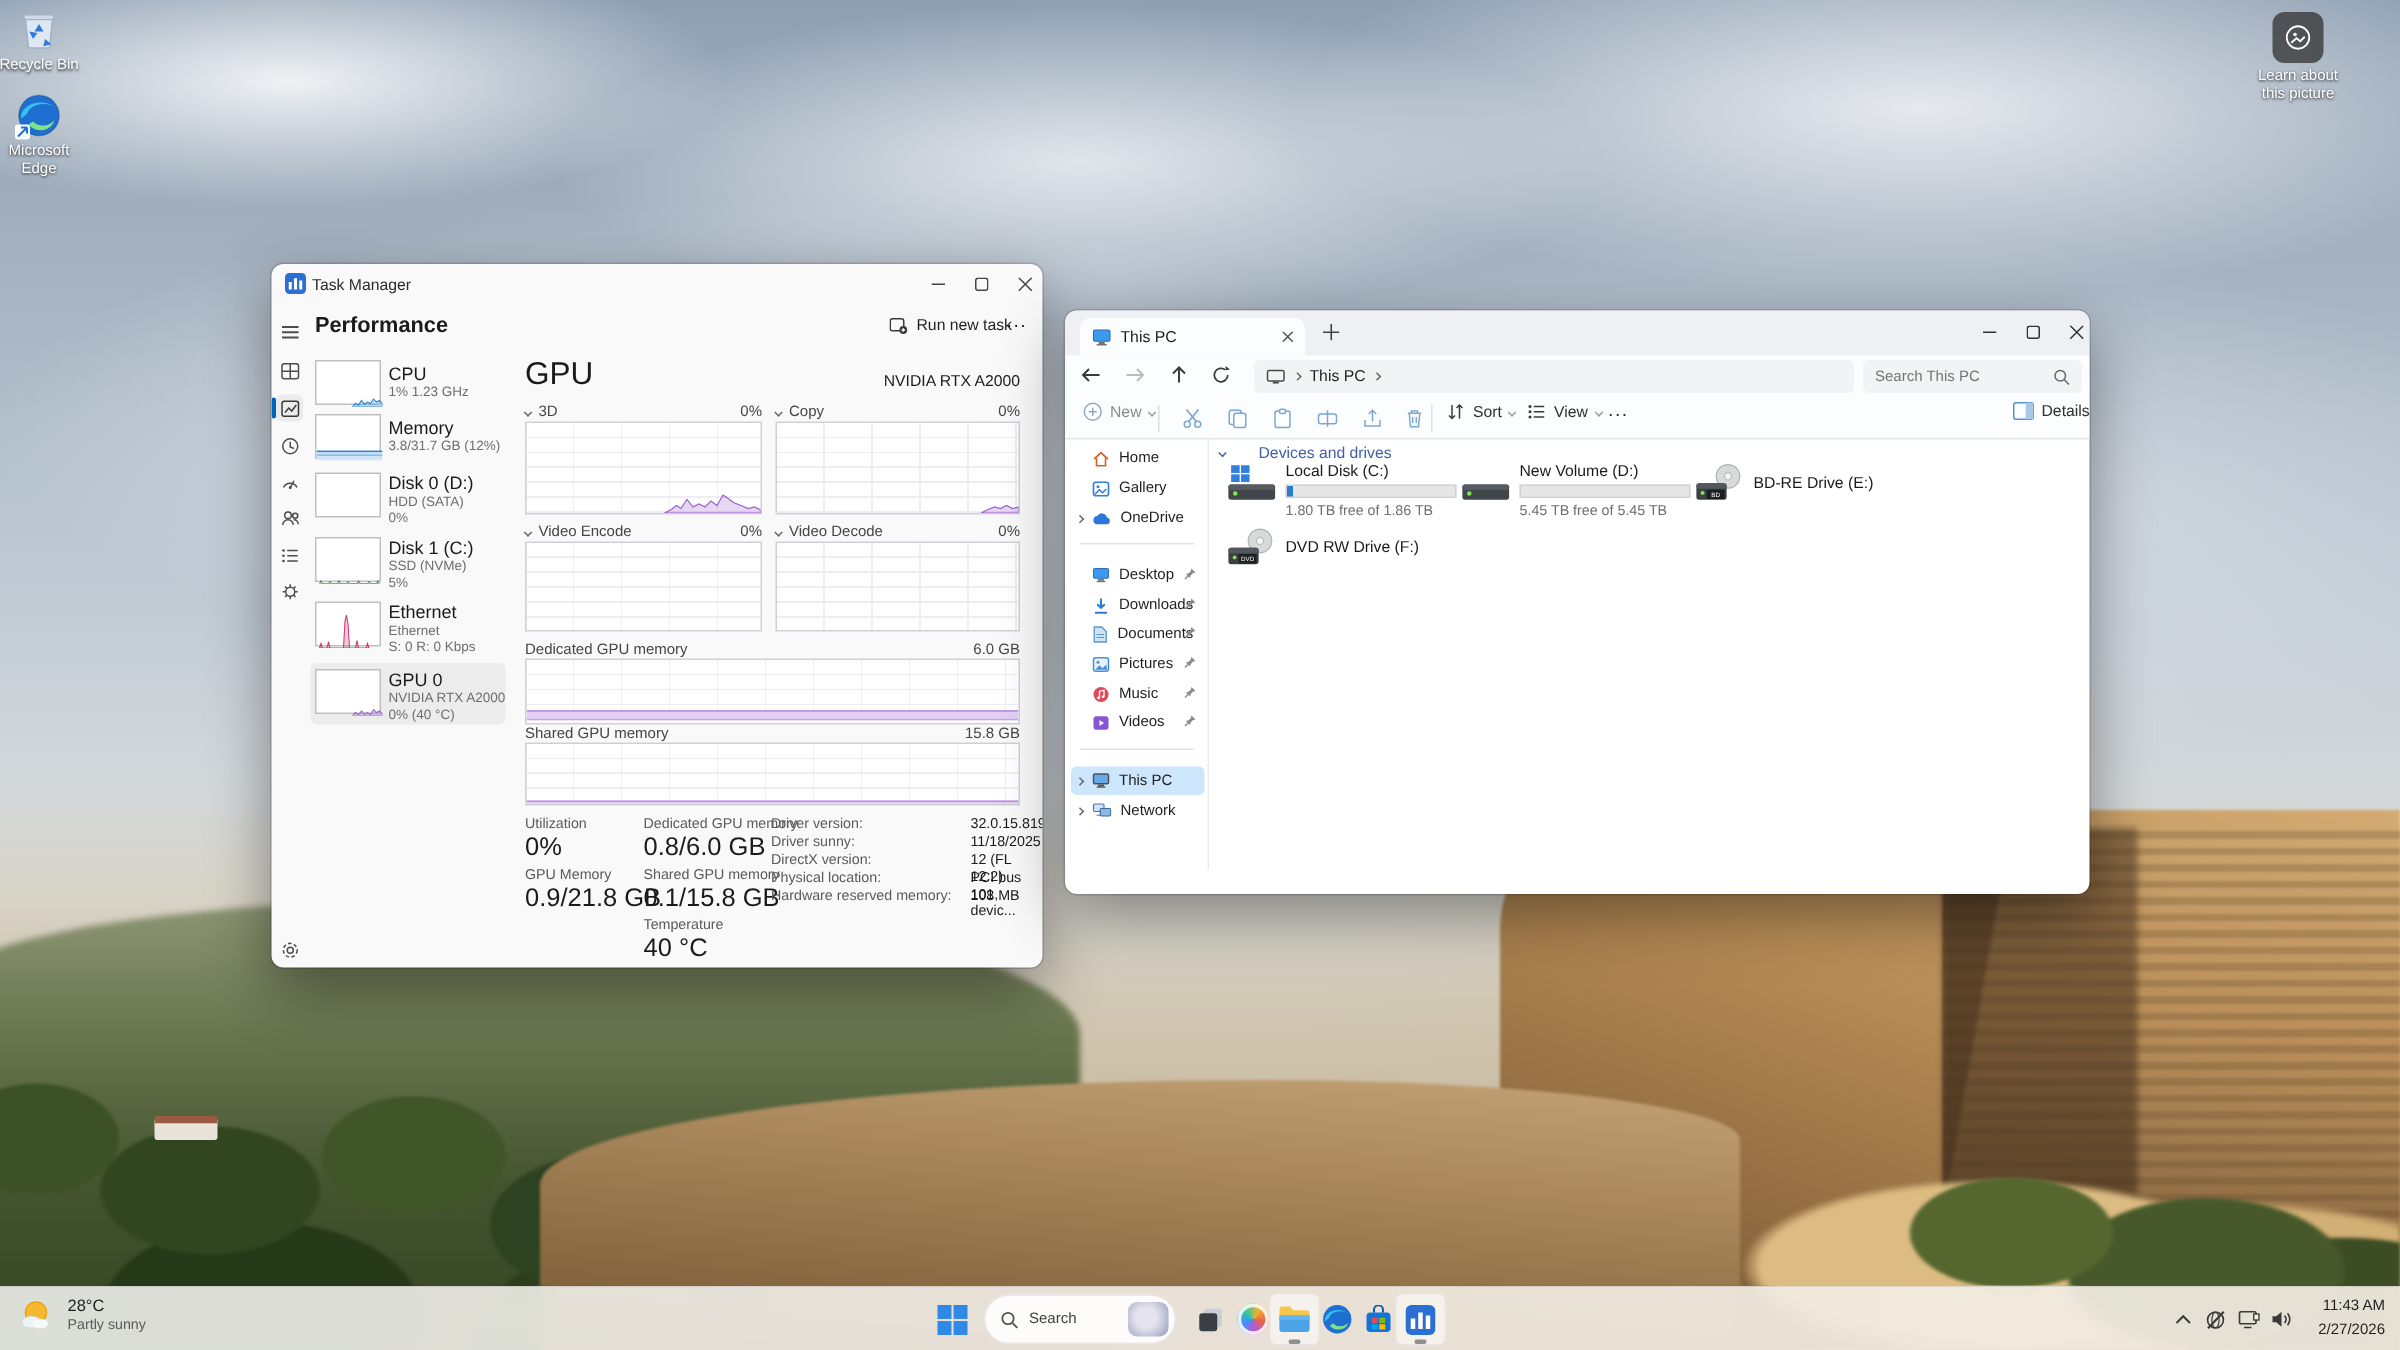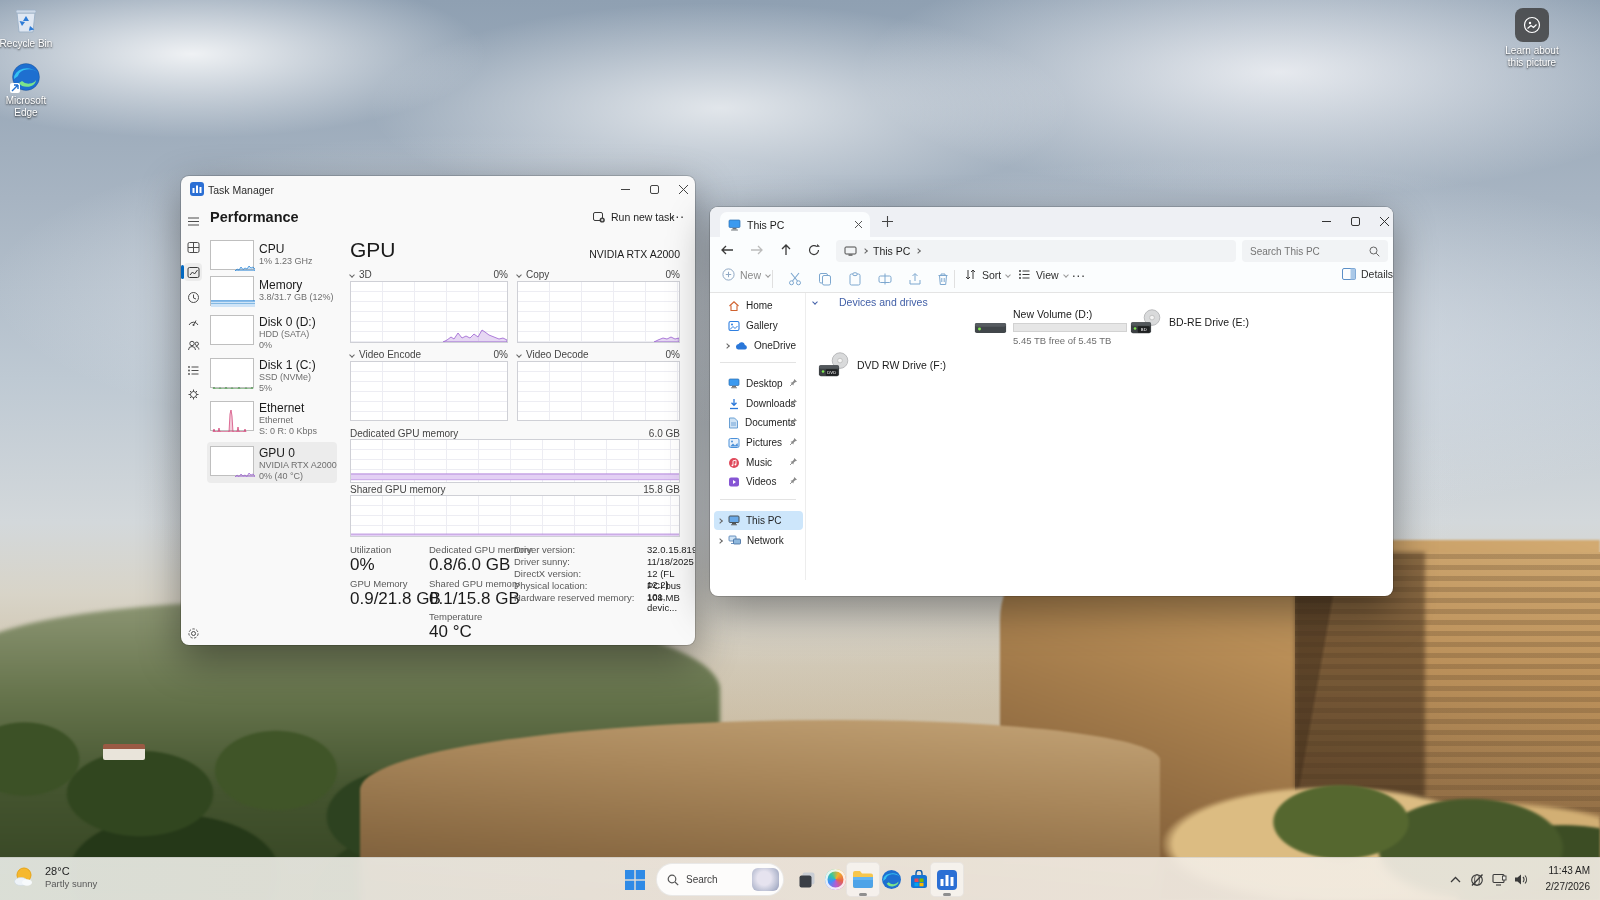--- a/index.html
+++ b/index.html
@@ -601,21 +601,21 @@
     <div class="ex-side-item" style="top:109px;">
       <span>
           <svg width="12" height="12" viewBox="0 0 12 12">
             <rect x="1" y="1.5" width="10" height="9" rx="1.5" fill="none" stroke="#2f7fe0" stroke-width="1.1"></rect>
             <circle cx="4" cy="4.5" r="1" fill="#2f7fe0"></circle>
             <path d="M2 9.5 L5 6.5 L7 8.5 L9.5 6" stroke="#2f7fe0" fill="none"></path>
           </svg>
         </span>
       <span>Gallery</span>
     </div>
-    <div class="ex-side-item" style="top:129px;justify-content:center;">
+    <div class="ex-side-item" style="top:129px;">
       <span class="ex-chev chv right small" style="position:static;transform:rotate(-45deg);margin-left:-10px;"></span>
       <span>
           <svg width="13" height="9" viewBox="0 0 13 9">
             <path d="M3 8.5 a2.8 2.8 0 0 1 .6-5.5 a3.4 3.4 0 0 1 6.3 1 a2.3 2.3 0 0 1 .3 4.5 Z" fill="#2a77d9"></path>
           </svg>
         </span>
       <span>OneDrive</span>
     </div>
     <div class="ex-sep" style="top:155px;"></div>
     <div class="ex-side-item" style="top:167px;">
@@ -736,20 +736,40 @@
       <span>Network</span>
     </div>
 
     <div class="abs" style="left:95px;top:86px;width:1px;height:287px;background:#ededed;"></div>
 
     <div class="abs" style="left:103px;top:89px;display:flex;align-items:center;gap:22px;">
       <span class="chv down small" style="border-color:#4260a8;"></span>
       <span style="font-size:10.5px;color:#4260a8;">Devices and drives</span>
     </div>
 
+    <div class="abs" style="left:108px;top:101px;width:152px;height:42px;display:flex;gap:6px;">
+      <span>
+          <svg width="33" height="30" viewBox="0 0 36 30">
+        <rect x="3" y="1" width="6.2" height="5.6" fill="#2f7fe0"></rect>
+            <rect x="10.2" y="1" width="6.2" height="5.6" fill="#2f7fe0"></rect>
+            <rect x="3" y="7.6" width="6.2" height="5.6" fill="#2f7fe0"></rect>
+            <rect x="10.2" y="7.6" width="6.2" height="5.6" fill="#2f7fe0"></rect>
+        <rect x="1" y="15" width="34" height="11" rx="2" fill="#41464a"></rect>
+            <rect x="1" y="15" width="34" height="4" rx="2" fill="#565b60"></rect>
+            <circle cx="6" cy="21.5" r="1.6" fill="#7ee84f"></circle>
+          </svg>
+        </span>
+      <span>
+        <span class="drive-name" style="display:block;">Local Disk (C:)</span>
+        <span class="drive-bar" style="display:block;">
+            <span class="drive-fill" style="display:block;width:4%;"></span>
+          </span>
+        <span class="drive-info" style="display:block;">1.80 TB free of 1.86 TB</span>
+      </span>
+    </div>
 
     <div class="abs" style="left:264px;top:101px;width:152px;height:42px;display:flex;gap:6px;">
       <span>
           <svg width="33" height="30" viewBox="0 0 36 30">
             <rect x="1" y="15" width="34" height="11" rx="2" fill="#41464a"></rect>
             <rect x="1" y="15" width="34" height="4" rx="2" fill="#565b60"></rect>
             <circle cx="6" cy="21.5" r="1.6" fill="#7ee84f"></circle>
           </svg>
         </span>
       <span>

